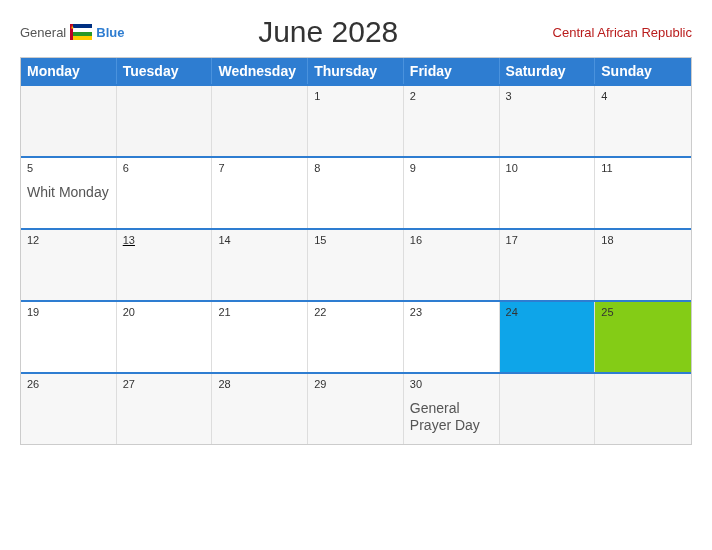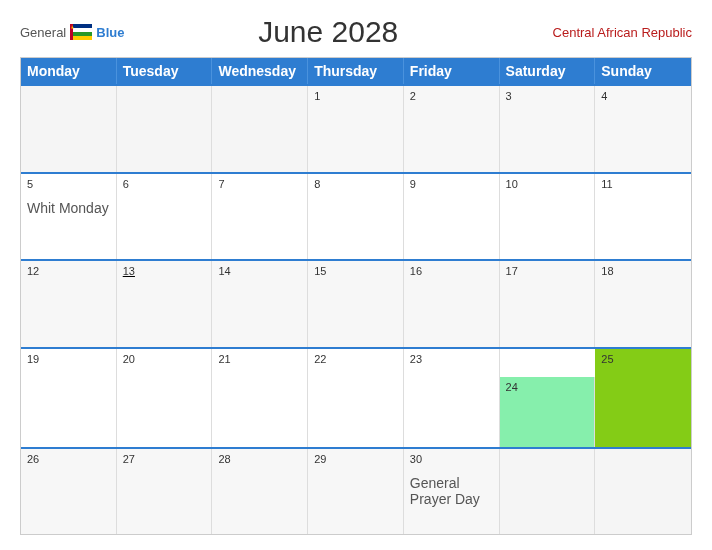--- a/index.html
+++ b/index.html
@@ -5,21 +5,21 @@
     * { margin: 0; padding: 0; box-sizing: border-box; }
     body {
       width: 712px;
       height: 550px;
       background: #fff;
       font-family: Arial, sans-serif;
       overflow: hidden;
     }
     .page {
       width: 712px;
-      height: 550px;
+      height: 401px;
       padding: 15px 20px;
       display: flex;
       flex-direction: column;
     }
     
     .header {
       display: flex;
       align-items: center;
       justify-content: space-between;
       margin-bottom: 8px;
@@ -229,21 +229,21 @@
           </div>
           <div class="cal-cell" style="background: rgb(255, 255, 255);">
             <div class="day-number">21</div>
           </div>
           <div class="cal-cell" style="background: rgb(255, 255, 255);">
             <div class="day-number">22</div>
           </div>
           <div class="cal-cell" style="background: rgb(255, 255, 255);">
             <div class="day-number">23</div>
           </div>
-          <div class="cal-cell" style="background: #86efac; margin-top: 28px;">
+          <div class="cal-cell" style="background: #0ea5e9;">
             <div class="day-number">24</div>
           </div>
           <div class="cal-cell" style="background: #84cc16;">
             <div class="day-number">25</div>
           </div>
         </div>
         <div class="cal-row">
           <div class="cal-cell" style="background: rgb(247, 247, 247);">
             <div class="day-number">26</div>
           </div>

